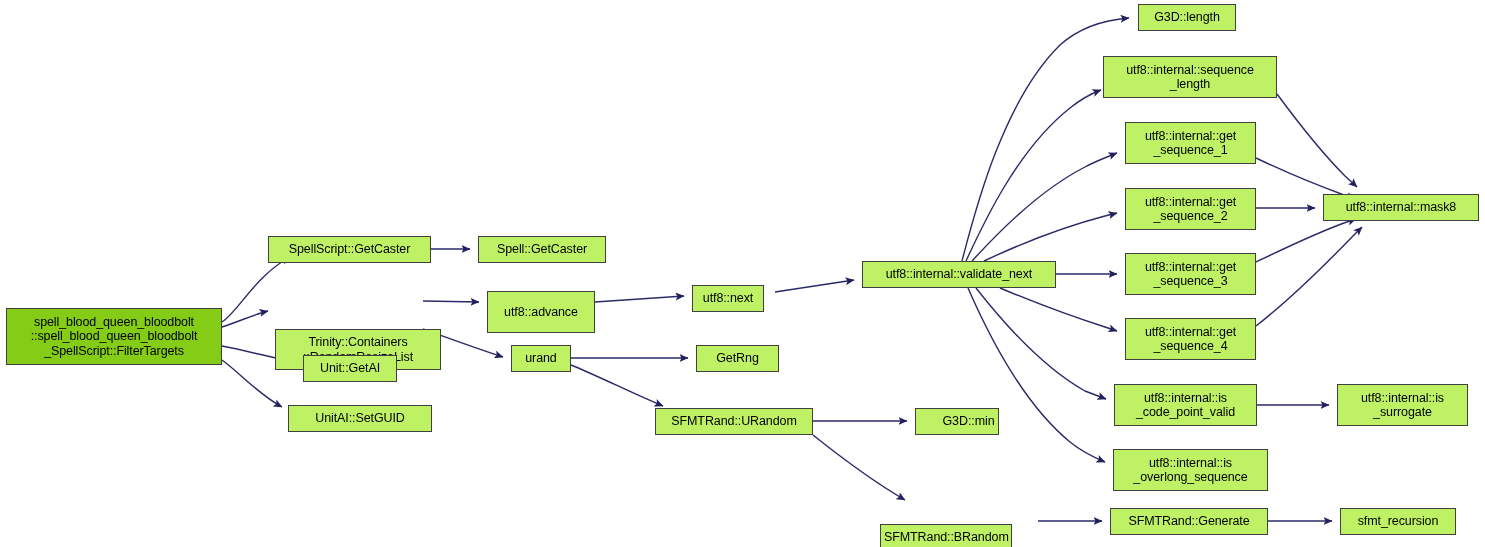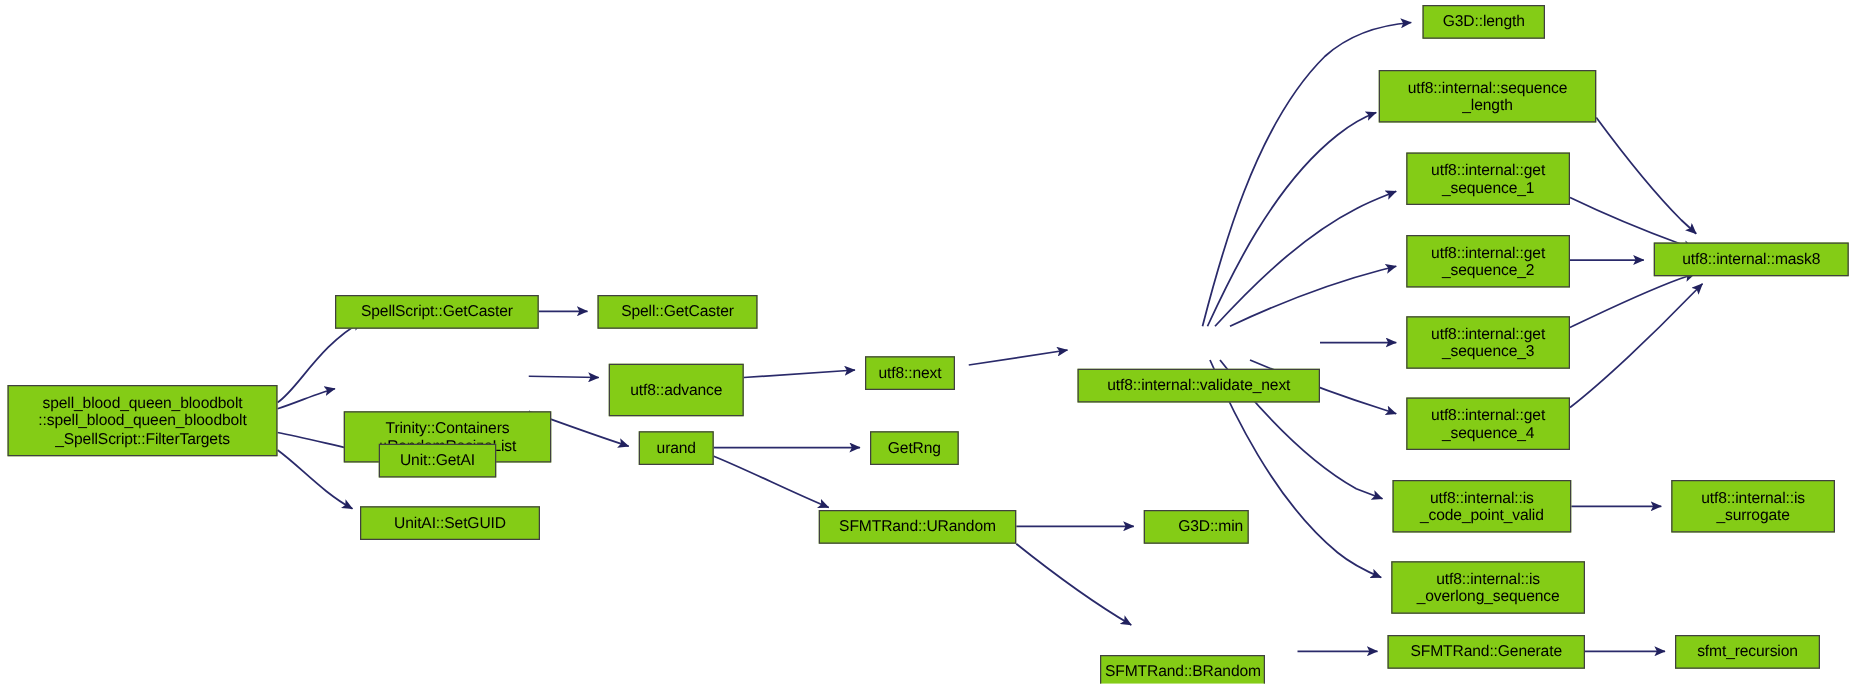--- a/index.html
+++ b/index.html
@@ -20,21 +20,21 @@
   #graph-svg {
     position: absolute;
     left: 0;
     top: 0;
     width: 1485px;
     height: 547px;
   }
   .node-box {
     position: absolute;
     box-sizing: border-box;
-    background: #84cc16;
+    background: #bef264;
     border: 1px solid #404040;
     display: flex;
     align-items: center;
     justify-content: center;
     text-align: center;
     color: #000000;
     font-family: "Liberation Sans", sans-serif;
     font-size: 12.5px;
     line-height: 14.5px;
     letter-spacing: -0.1px;
@@ -107,23 +107,23 @@
 ::spell_blood_queen_bloodbolt
 _SpellScript::FilterTargets</span></div>
       <div class="node-box" style="left: 268px; top: 236px; width: 163px; height: 27px;"><span class="node-label">SpellScript::GetCaster</span></div>
       <div class="node-box" style="left: 478px; top: 236px; width: 128px; height: 27px;"><span class="node-label">Spell::GetCaster</span></div>
       <div class="node-box" style="left: 275px; top: 289px; width: 166px; height: 41px; margin-top: 40px;"><span class="node-label">Trinity::Containers
 ::RandomResizeList</span></div>
       <div class="node-box" style="left: 303px; top: 355px; width: 94px; height: 27px;"><span class="node-label">Unit::GetAI</span></div>
       <div class="node-box" style="left: 288px; top: 405px; width: 144px; height: 27px;"><span class="node-label">UnitAI::SetGUID</span></div>
       <div class="node-box" style="left: 487px; top: 291px; width: 108px; height: 42px;"><span class="node-label">utf8::advance</span></div>
       <div class="node-box" style="left: 511px; top: 345px; width: 60px; height: 27px; justify-content: center;"><span class="node-label">urand</span></div>
-      <div class="node-box" style="left: 696px; top: 345px; width: 71px; height: 27px;"><span class="node-label">GetRng</span></div>
+      <div class="node-box" style="left: 696px; top: 345px; width: 83px; height: 27px;"><span class="node-label">GetRng</span></div>
       <div class="node-box" style="left: 692px; top: 285px; width: 72px; height: 27px;"><span class="node-label">utf8::next</span></div>
-      <div class="node-box" style="left: 862px; top: 261px; width: 194px; height: 27px; margin-top: 34px;"><span class="node-label">utf8::internal::validate_next</span></div>
+      <div class="node-box" style="left: 862px; top: 261px; width: 194px; height: 27px;"><span class="node-label">utf8::internal::validate_next</span></div>
       <div class="node-box" style="left: 1138px; top: 4px; width: 98px; height: 27px;"><span class="node-label">G3D::length</span></div>
       <div class="node-box" style="left: 1103px; top: 56px; width: 174px; height: 42px;"><span class="node-label">utf8::internal::sequence
 _length</span></div>
       <div class="node-box" style="left: 1125px; top: 122px; width: 131px; height: 42px;"><span class="node-label">utf8::internal::get
 _sequence_1</span></div>
       <div class="node-box" style="left: 1125px; top: 188px; width: 131px; height: 42px;"><span class="node-label">utf8::internal::get
 _sequence_2</span></div>
       <div class="node-box" style="left: 1125px; top: 253px; width: 131px; height: 42px;"><span class="node-label">utf8::internal::get
 _sequence_3</span></div>
       <div class="node-box" style="left: 1125px; top: 318px; width: 131px; height: 42px;"><span class="node-label">utf8::internal::get

